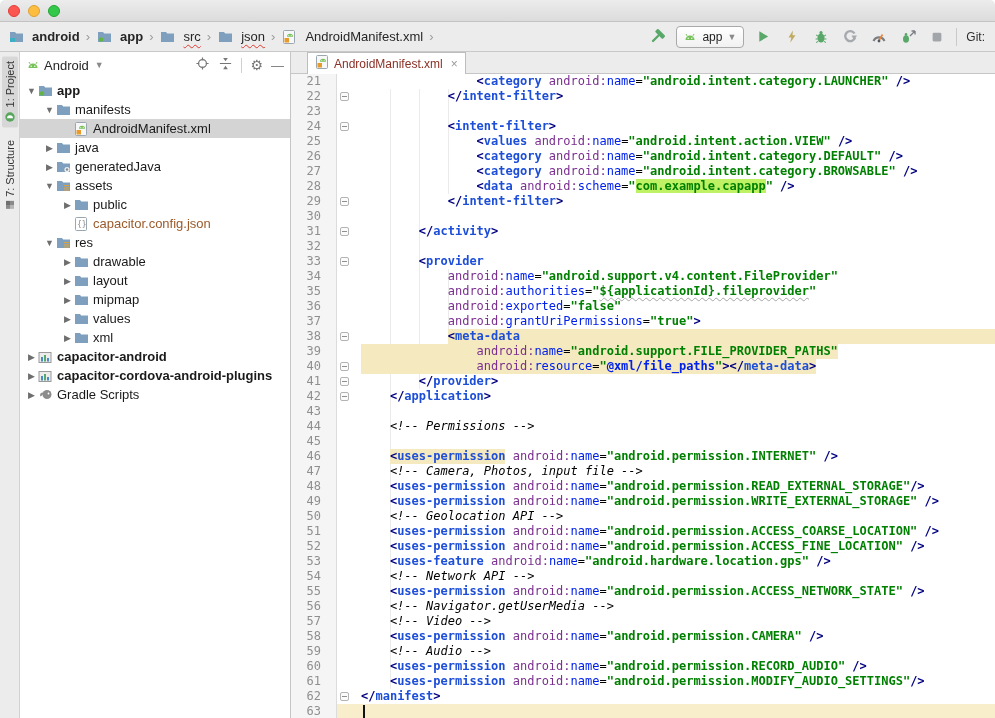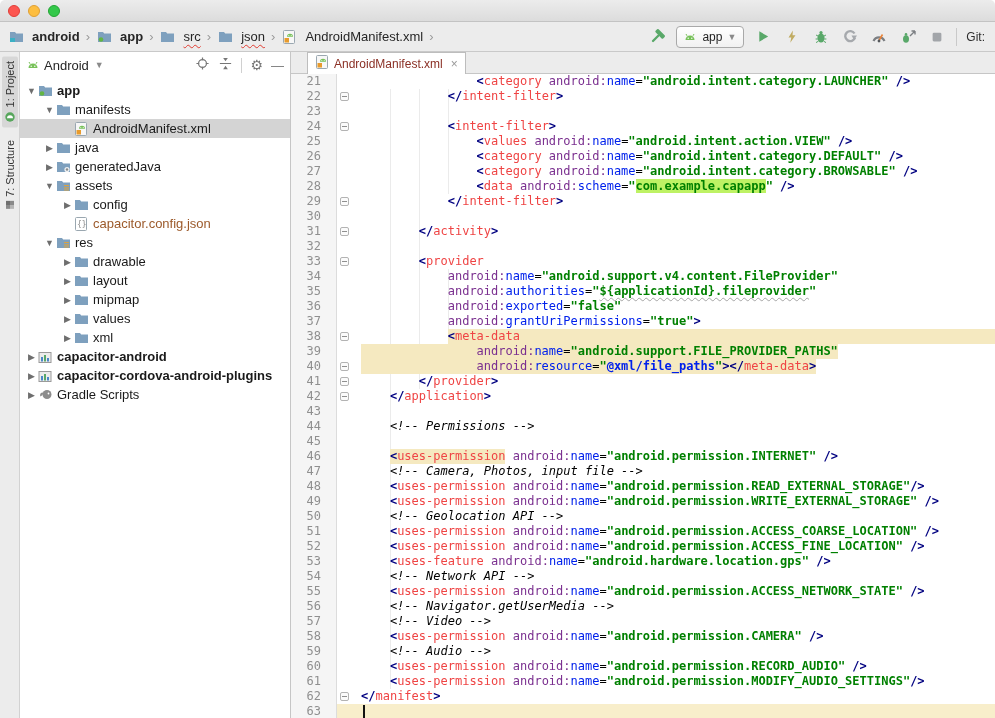--- a/index.html
+++ b/index.html
@@ -94,21 +94,21 @@
   .code { flex:1; position:relative; padding-left:4px; white-space:pre; }
   .code pre { font:inherit; white-space:pre; position:relative; z-index:2; }
   .bgl { position:absolute; left:4px; right:0; top:0; bottom:0; display:flex; z-index:1; }
   .bgl span { height:100%; display:block; }
   .tan { background:#f5e9c0; }
   .tanfill { background:#f5e9c0; flex:1; }
   .caret-row .fold, .caret-row .code { background:#f8eecb; }
   .caret-bar { position:absolute; left:6px; top:1px; width:2px; height:13px; background:#111; z-index:3; }
 
   
-  .tk-t { color:#ef4444; font-weight:normal; }
+  .tk-t { color:#1d4ed8; font-weight:bold; }
   .tk-p { color:#000080; font-weight:bold; }
   .tk-x { color:#7a2f8f; }
   .tk-a { color:#0021eb; }
   .tk-s { color:#008000; font-weight:bold; }
   .tk-c { color:#000000; font-style:italic; }
   .res  { color:#0021eb; }
   .inj  { background:#bef264; }
   .wavy { text-decoration:underline wavy #a6a6a6 1px; text-underline-offset:2px; }
 </style>
 </head>
@@ -366,21 +366,21 @@
             </span>
             <span class="tr-label">assets</span>
           </div>
           <div class="tree-row" style="padding-left: 42px;">
             <span class="tr-arrow">▶</span>
             <span class="tr-icon">
               <svg width="15" height="13" viewBox="0 0 15 13">
                 <path d="M1 2 H6 L7.2 3.5 H14 V12 H1 Z" fill="#7ea0be"></path>
               </svg>
             </span>
-            <span class="tr-label">config</span>
+            <span class="tr-label">public</span>
           </div>
           <div class="tree-row" style="padding-left: 42px;">
             <span class="tr-arrow"></span>
             <span class="tr-icon">
               <svg width="14" height="14" viewBox="0 0 14 14">
                 <rect x="1.5" y="0.5" width="11" height="13" rx="1" fill="#fff" stroke="#9aa7b0"></rect>
                 <text x="3" y="10" font-size="8" fill="#8a8a8a" font-family="DejaVu Sans Mono, monospace">{}</text>
               </svg>
             </span>
             <span class="tr-label" style="color: rgb(156, 90, 43);">capacitor.config.json</span>

